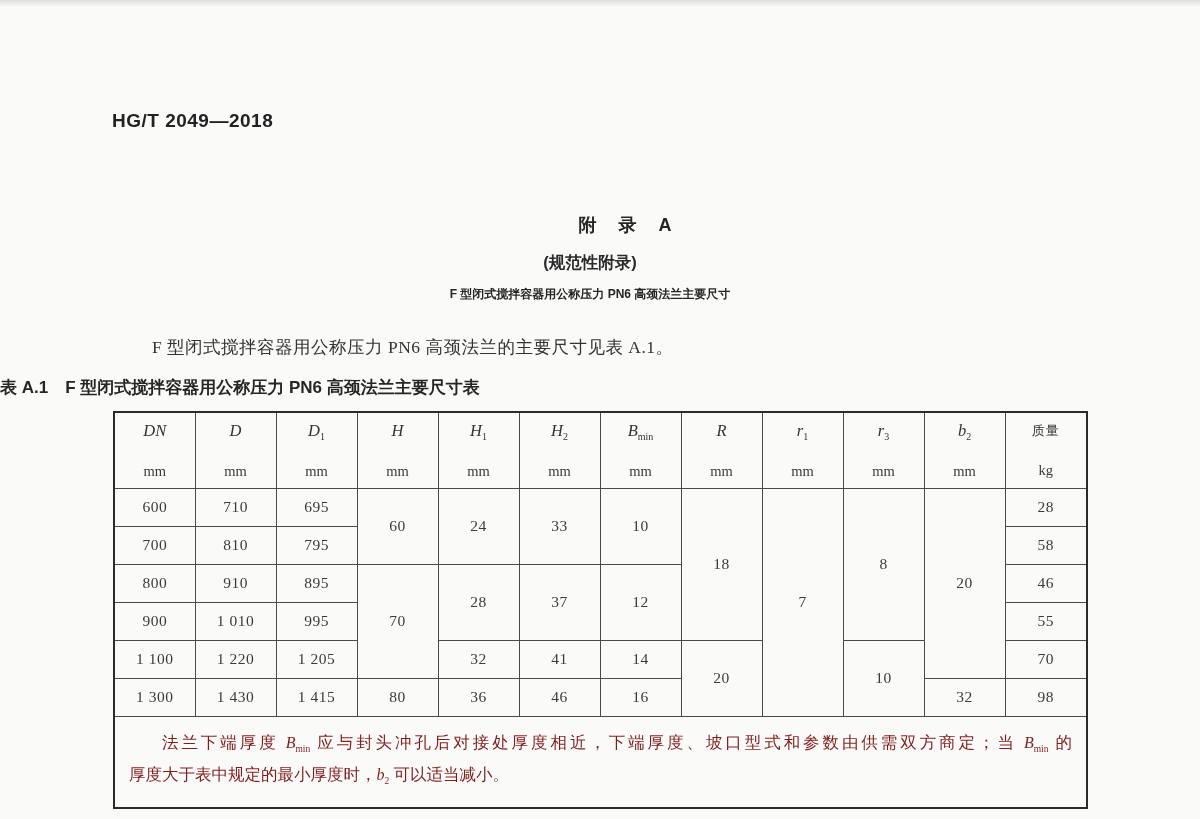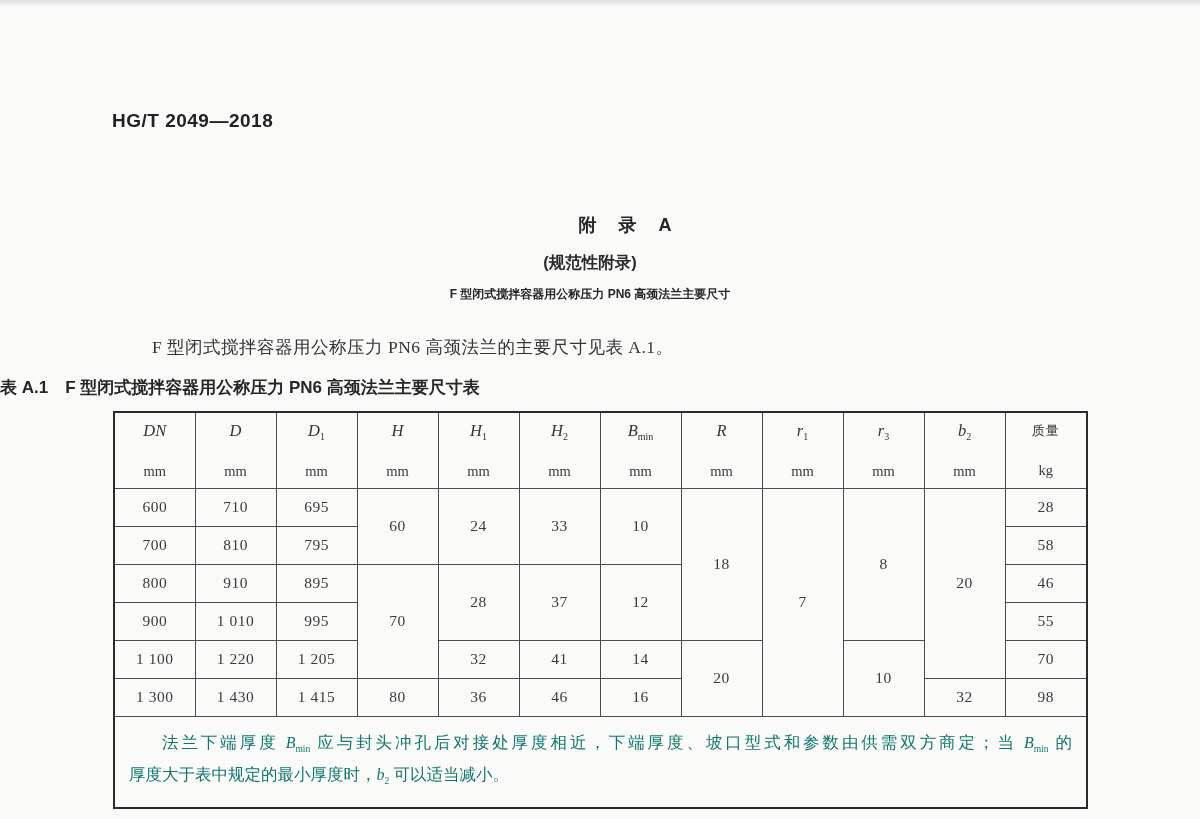--- a/index.html
+++ b/index.html
@@ -56,21 +56,21 @@
     padding: 0;
   }
   .dim-table tr.header-row td { height: 76px; }
   .dim-table tr.data-row td { height: 38px; }
   .hcell { display: flex; flex-direction: column; align-items: center; gap: 21px; }
   .sym { font-size: 16.5px; font-style: italic; color: #333; }
   .sym.cjk { font-style: normal; font-size: 13px; letter-spacing: 1px; }
   .sym sub { font-size: 10px; font-style: normal; }
   .unit { font-size: 14.5px; font-style: normal; color: #3a3a3a; }
   .note-cell { padding: 10px 14px 16px 14px !important; text-align: left !important; }
-  .note-line { font-size: 16.5px; line-height: 1.95; color: #0f766e; }
+  .note-line { font-size: 16.5px; line-height: 1.95; color: #7f1d1d; }
   .note-line1 { text-indent: 2em; text-align: justify; text-align-last: justify; }
   .note-line i { font-style: italic; font-size: 16px; }
   .note-line sub { font-size: 9.5px; }
   .num { letter-spacing: 0.5px; }
 </style>
 </head>
 <body>
 
 <div class="scan-edge"></div>
 

